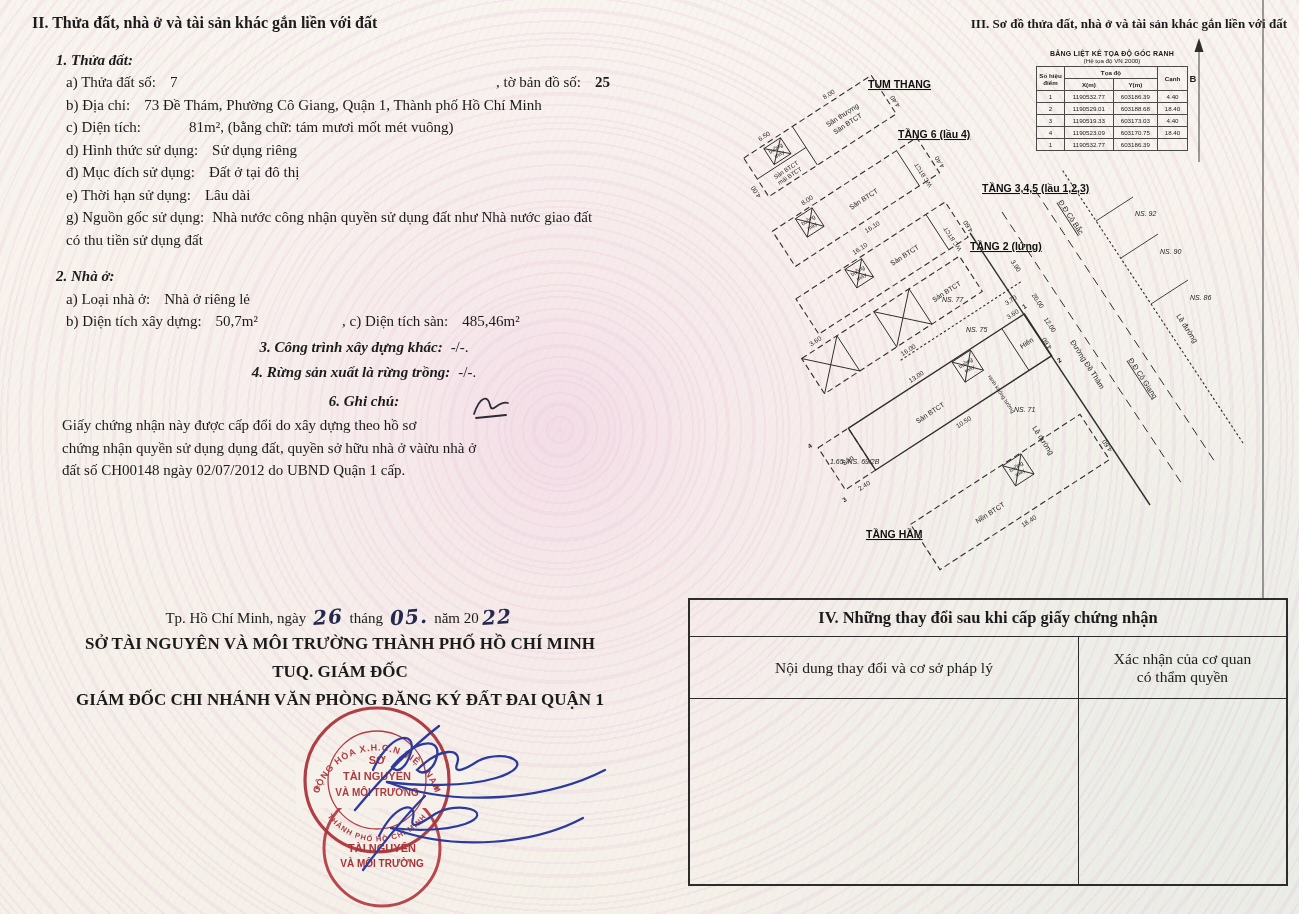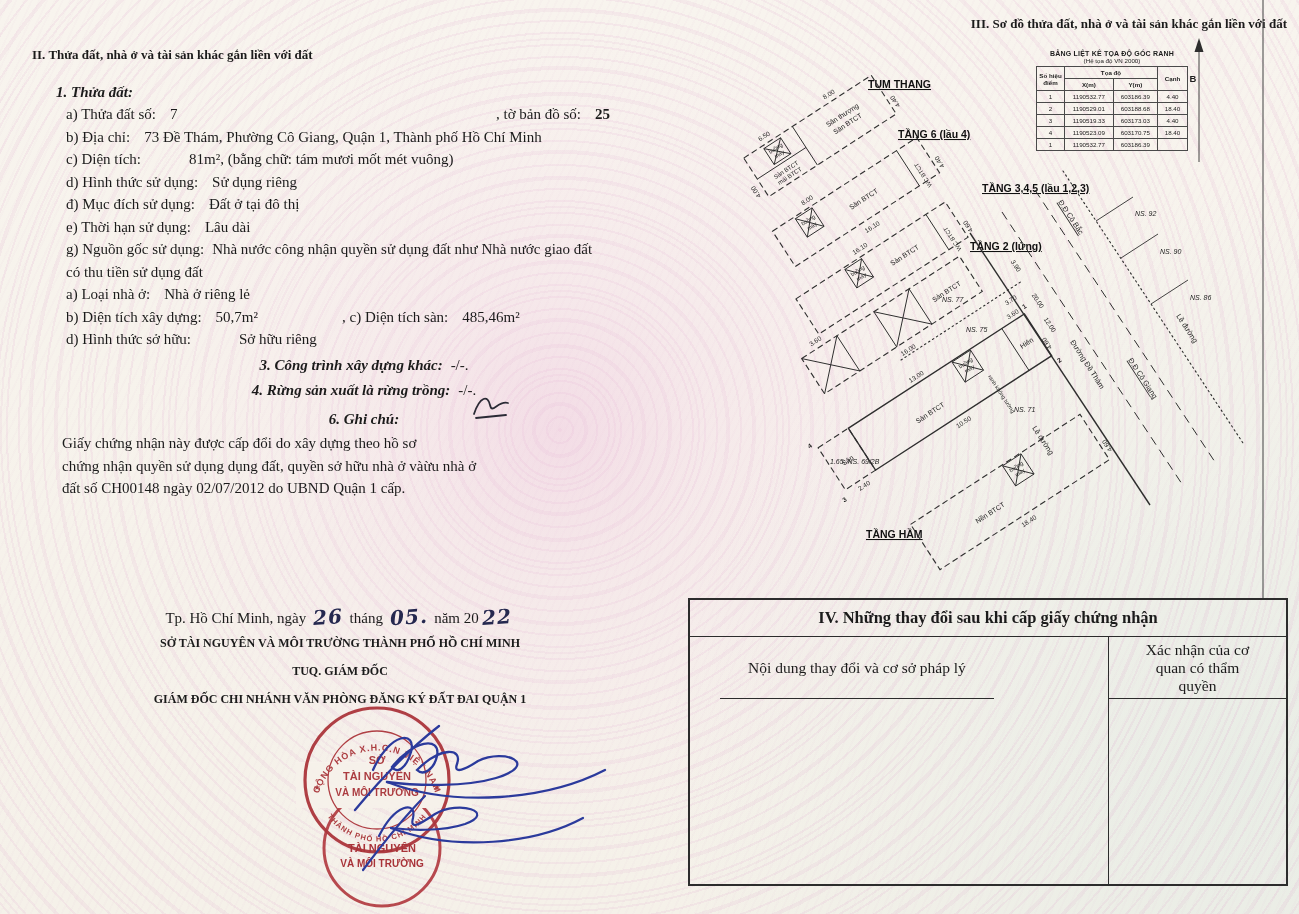--- a/index.html
+++ b/index.html
@@ -9,35 +9,35 @@
     background:
       radial-gradient(circle at 560px 430px, rgba(238,190,222,0.42) 0, rgba(243,205,230,0.25) 150px, rgba(246,216,236,0.14) 280px, rgba(246,216,236,0.0) 430px),
       repeating-radial-gradient(circle at 560px 430px, rgba(222,160,203,0.14) 0 2px, rgba(0,0,0,0) 2px 12px),
       repeating-radial-gradient(circle at 560px 430px, rgba(0,0,0,0) 0 26px, rgba(212,145,192,0.10) 26px 28px),
       repeating-linear-gradient(115deg, rgba(226,196,214,0.07) 0 2px, rgba(0,0,0,0) 2px 7px),
       radial-gradient(circle at 96% 85%, rgba(208,228,222,0.35) 0, rgba(0,0,0,0) 40%),
       linear-gradient(#f8f4ee,#f5f1e9);
   }
   
   .sec2{position:absolute;left:32px;top:12px;width:642px;font-size:15px;line-height:22.5px;}
-  .s2-title{font-weight:700;font-size:13px;margin-top:32px;}
+  .s2-title{font-weight:700;font-size:16px;}
   .bh{font-weight:700;font-style:italic;}
   .blk-h{margin-left:24px;margin-top:14px;}
   .blk-h3{margin-left:22px;margin-top:3px;text-align:center;}
   .item{margin-left:34px;position:relative;}
   .note{margin-left:30px;}
   .v{padding-left:14px;}
   .v-wide{padding-left:48px;}
   .v-sm{padding-left:8px;}
   .at{position:absolute;top:0;}
   .bold{font-weight:700;}
   
   .sigblk{position:absolute;left:30px;top:604px;width:620px;text-align:center;}
   .sig-date{font-size:15px;}
-  .sig-org{font-weight:700;font-size:12px;line-height:25px;margin-top:3px;}
+  .sig-org{font-weight:700;font-size:17px;line-height:25px;margin-top:3px;}
   .hw{font-family:"DejaVu Serif",serif;font-style:italic;font-weight:700;font-size:20px;
       color:#25284f;display:inline-block;transform:rotate(-4deg) translateY(1px);letter-spacing:1px;padding:0 3px;}
   
   .sec3-title{position:absolute;left:707px;top:16px;width:580px;text-align:right;font-weight:700;font-size:13px;}
   .diagram{position:absolute;left:670px;top:30px;width:629px;height:565px;}
   .pr{fill:none;stroke:#2e2e2e;stroke-width:1.1;stroke-dasharray:6 3.5;}
   .ps{fill:none;stroke:#2e2e2e;stroke-width:1.4;}
   .pln{fill:none;stroke:#2e2e2e;stroke-width:0.9;}
   .dash{fill:none;stroke:#2e2e2e;stroke-width:1;stroke-dasharray:9 6;}
   .dot{fill:none;stroke:#2e2e2e;stroke-width:1.1;stroke-dasharray:1.5 3.2;stroke-linecap:round;}
@@ -55,21 +55,21 @@
   .ctwrap{position:absolute;left:1036px;top:50px;width:152px;font-family:"Liberation Sans",sans-serif;}
   .ct-title{font-weight:700;font-size:7px;text-align:center;letter-spacing:.2px;}
   .ct-sub{font-size:6.2px;text-align:center;}
   table.ct{width:100%;border-collapse:collapse;margin-top:2px;}
   table.ct th,table.ct td{border:1px solid #4a4a4a;font-size:6.2px;text-align:center;padding:1px 0;height:9px;}
   table.ct th{font-weight:700;}
   
   .sec4{position:absolute;left:688px;top:598px;width:600px;height:288px;border:2px solid #2c2c2c;box-sizing:border-box;}
   .sec4-title{height:36px;line-height:36px;text-align:center;font-weight:700;font-size:16.5px;border-bottom:1.5px solid #2c2c2c;}
   .sec4-cols{display:flex;height:calc(100% - 36px);}
-  .col-a{width:388px;border-right:1.5px solid #2c2c2c;display:flex;padding-left:30px;}
+  .col-a{width:388px;border-right:1.5px solid #2c2c2c;display:flex;flex-direction:column;}
   .col-b{flex:1;display:flex;flex-direction:column;}
   .hd{height:62px;border-bottom:1.5px solid #2c2c2c;display:flex;align-items:center;justify-content:center;
       font-size:15.5px;text-align:center;padding:0 28px;box-sizing:border-box;}
   .col-b .hd{border-bottom:none;border-bottom:0;}
   .col-b .hd{border-bottom:1.5px solid rgba(0,0,0,0);}
   .bodycell{flex:1;}
   
   .stamps{position:absolute;left:282px;top:700px;width:230px;height:212px;}
   .sigs{position:absolute;left:345px;top:712px;width:270px;height:170px;}
   .notehw{position:absolute;left:468px;top:388px;width:48px;height:36px;}
@@ -101,29 +101,27 @@
   <div class="item">
     <span>e) Thời hạn sử dụng:</span><span class="v">Lâu dài</span>
   </div>
   <div class="item">
     <span>g) Nguồn gốc sử dụng:</span><span class="v-sm">Nhà nước công nhận quyền sử dụng đất như Nhà nước giao đất</span>
   </div>
   <div class="item">
     <span>có thu tiền sử dụng đất</span>
   </div>
 
+  <div class="blk-h bh">2. Nhà ở:</div>
   <div class="item">
     <span>a) Loại nhà ở:</span><span class="v">Nhà ở riêng lẻ</span>
   </div>
   <div class="item">
     <span>b) Diện tích xây dựng:</span><span class="v">50,7m²</span>
     <span class="at" style="left:276px"><span>, c) Diện tích sàn:</span><span class="v">485,46m²</span></span>
-  </div>
-  <div class="item">
-    <span>d) Hình thức sở hữu:</span><span class="v-wide">Sở hữu riêng</span>
   </div>
 
   <div class="blk-h3">
     <span class="bh">3. Công trình xây dựng khác:</span><span class="v-sm">-/-.</span>
   </div>
   <div class="blk-h3">
     <span class="bh">4. Rừng sản xuất là rừng trồng:</span><span class="v-sm">-/-.</span>
   </div>
   <div class="blk-h3 bh" style="margin-top:6px">6. Ghi chú:</div>
   <div class="note" style="margin-top:2px">Giấy chứng nhận này được cấp đổi do xây dựng theo hồ sơ</div>

